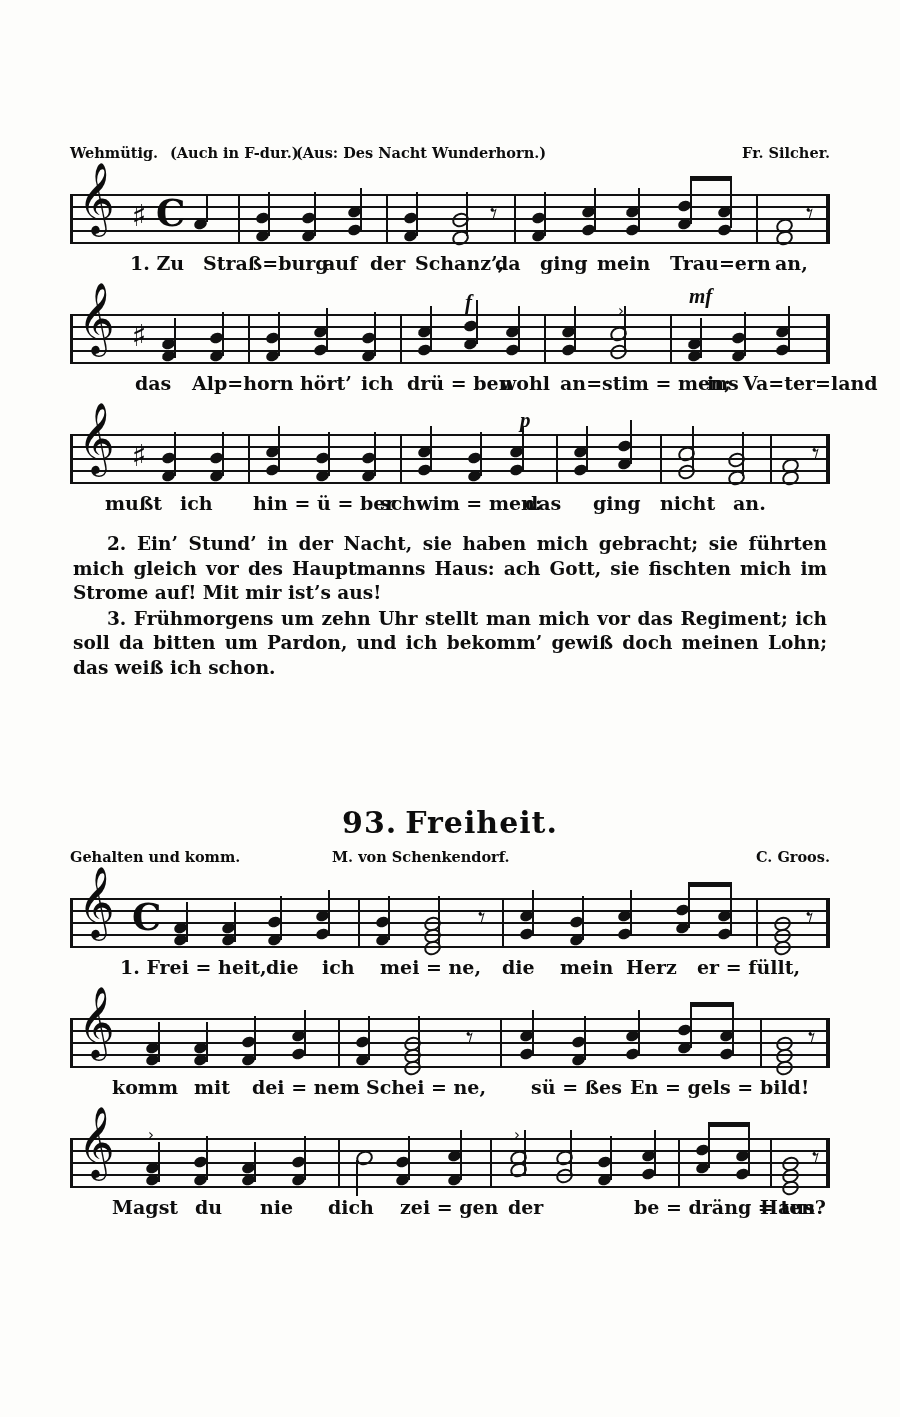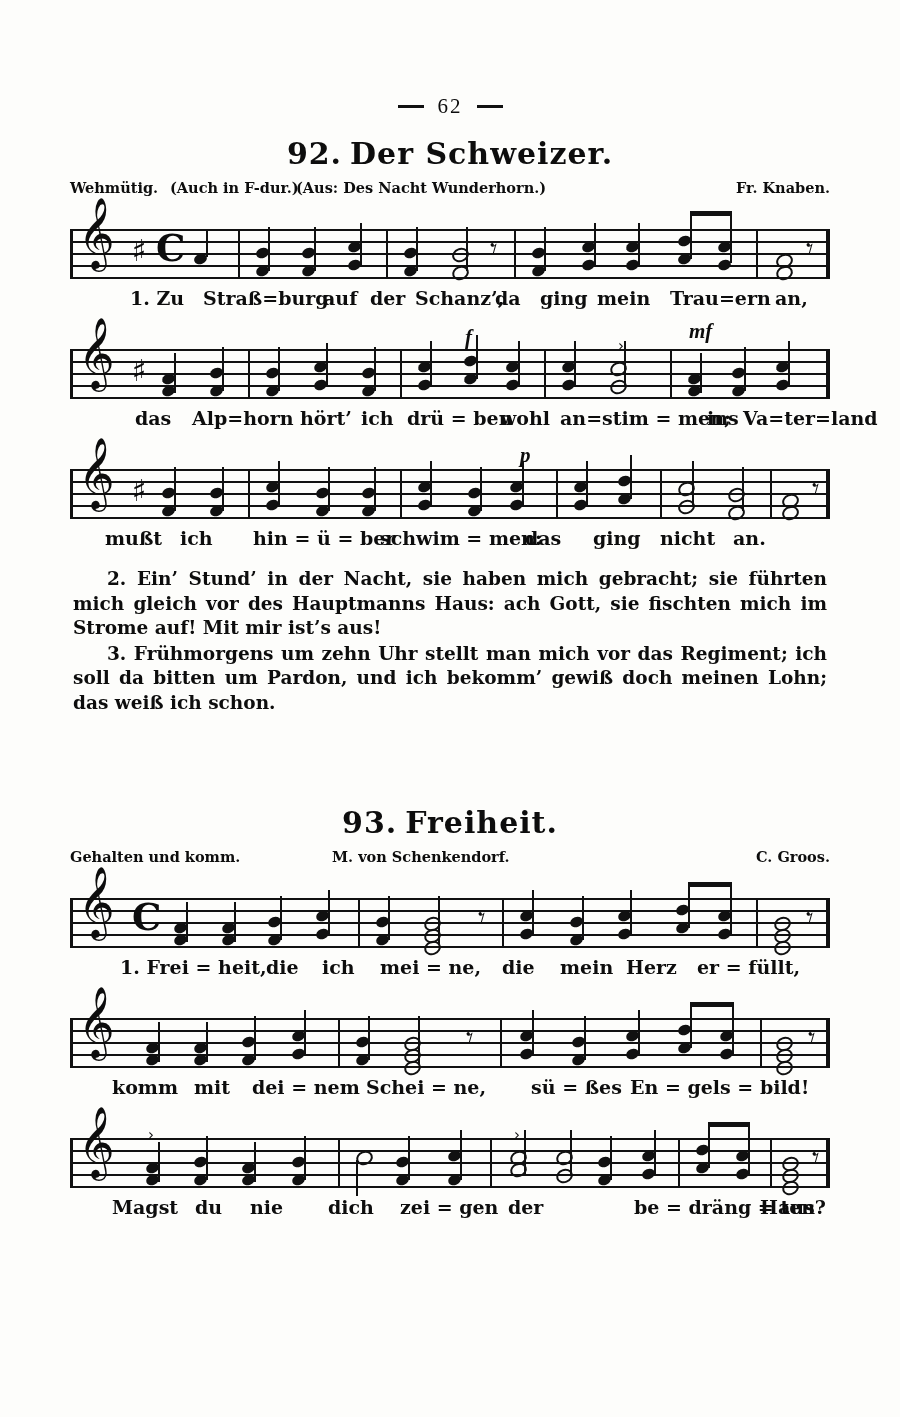--- a/index.html
+++ b/index.html
@@ -187,35 +187,29 @@
   .verses p {
     margin: 0 0 1px 0;
     text-indent: 34px;
   }
 </style>
 </head>
 <body>
 
 <div class="page">
 
-  <div class="page-head">
-    <span class="dash"></span><span class="num">62</span><span class="dash"></span>
-  </div>
 
   <div style="position:absolute; top:136px; left:0; width:900px;">
 
-    <div class="song-title">
-      <span class="num">92.</span><span class="name">Der Schweizer.</span>
-    </div>
 
     <div class="credits" style="width:760px;margin:8px auto 0;">
       <span style="left:0px;">Wehmütig.</span>
       <span style="left:100px;">(Auch in F-dur.)</span>
       <span style="left:226px;">(Aus: Des Nacht Wunderhorn.)</span>
-      <span style="right:0px;">Fr. Knaben.</span>
+      <span style="right:0px;">Fr. Silcher.</span>
     </div>
 
     <div class="system" style="margin-top:12px;">
       <div class="staff">
         <div class="line" style="top:18px"></div>
         <div class="line" style="top:30px"></div>
         <div class="line" style="top:42px"></div>
         <div class="line" style="top:54px"></div>
         <div class="line" style="top:66px"></div>
         <div class="barline left-edge" style="left:0px"></div>
@@ -655,21 +649,21 @@
         <div class="notehead open" style="left:712px; top:37px"></div>
         <div class="notehead open" style="left:712px; top:49px"></div>
         <div class="notehead open" style="left:712px; top:61px"></div>
         <div class="rest" style="left:742px; top:24px">𝄾</div>
         <div class="barline thick" style="left:756px"></div>
       </div>
     </div>
     <div class="lyrics" style="margin-top:2px;">
       <span style="left:42px">Magst</span>
       <span style="left:125px">du</span>
-      <span style="left:180px">nie</span>
+      <span style="left:190px">nie</span>
       <span style="left:258px">dich</span>
       <span style="left:330px">zei = gen</span>
       <span style="left:438px">der</span>
       <span style="left:564px">be = dräng = ten</span>
       <span style="left:690px">Haus?</span>
     </div>
   </div>
 
 </div>
 

